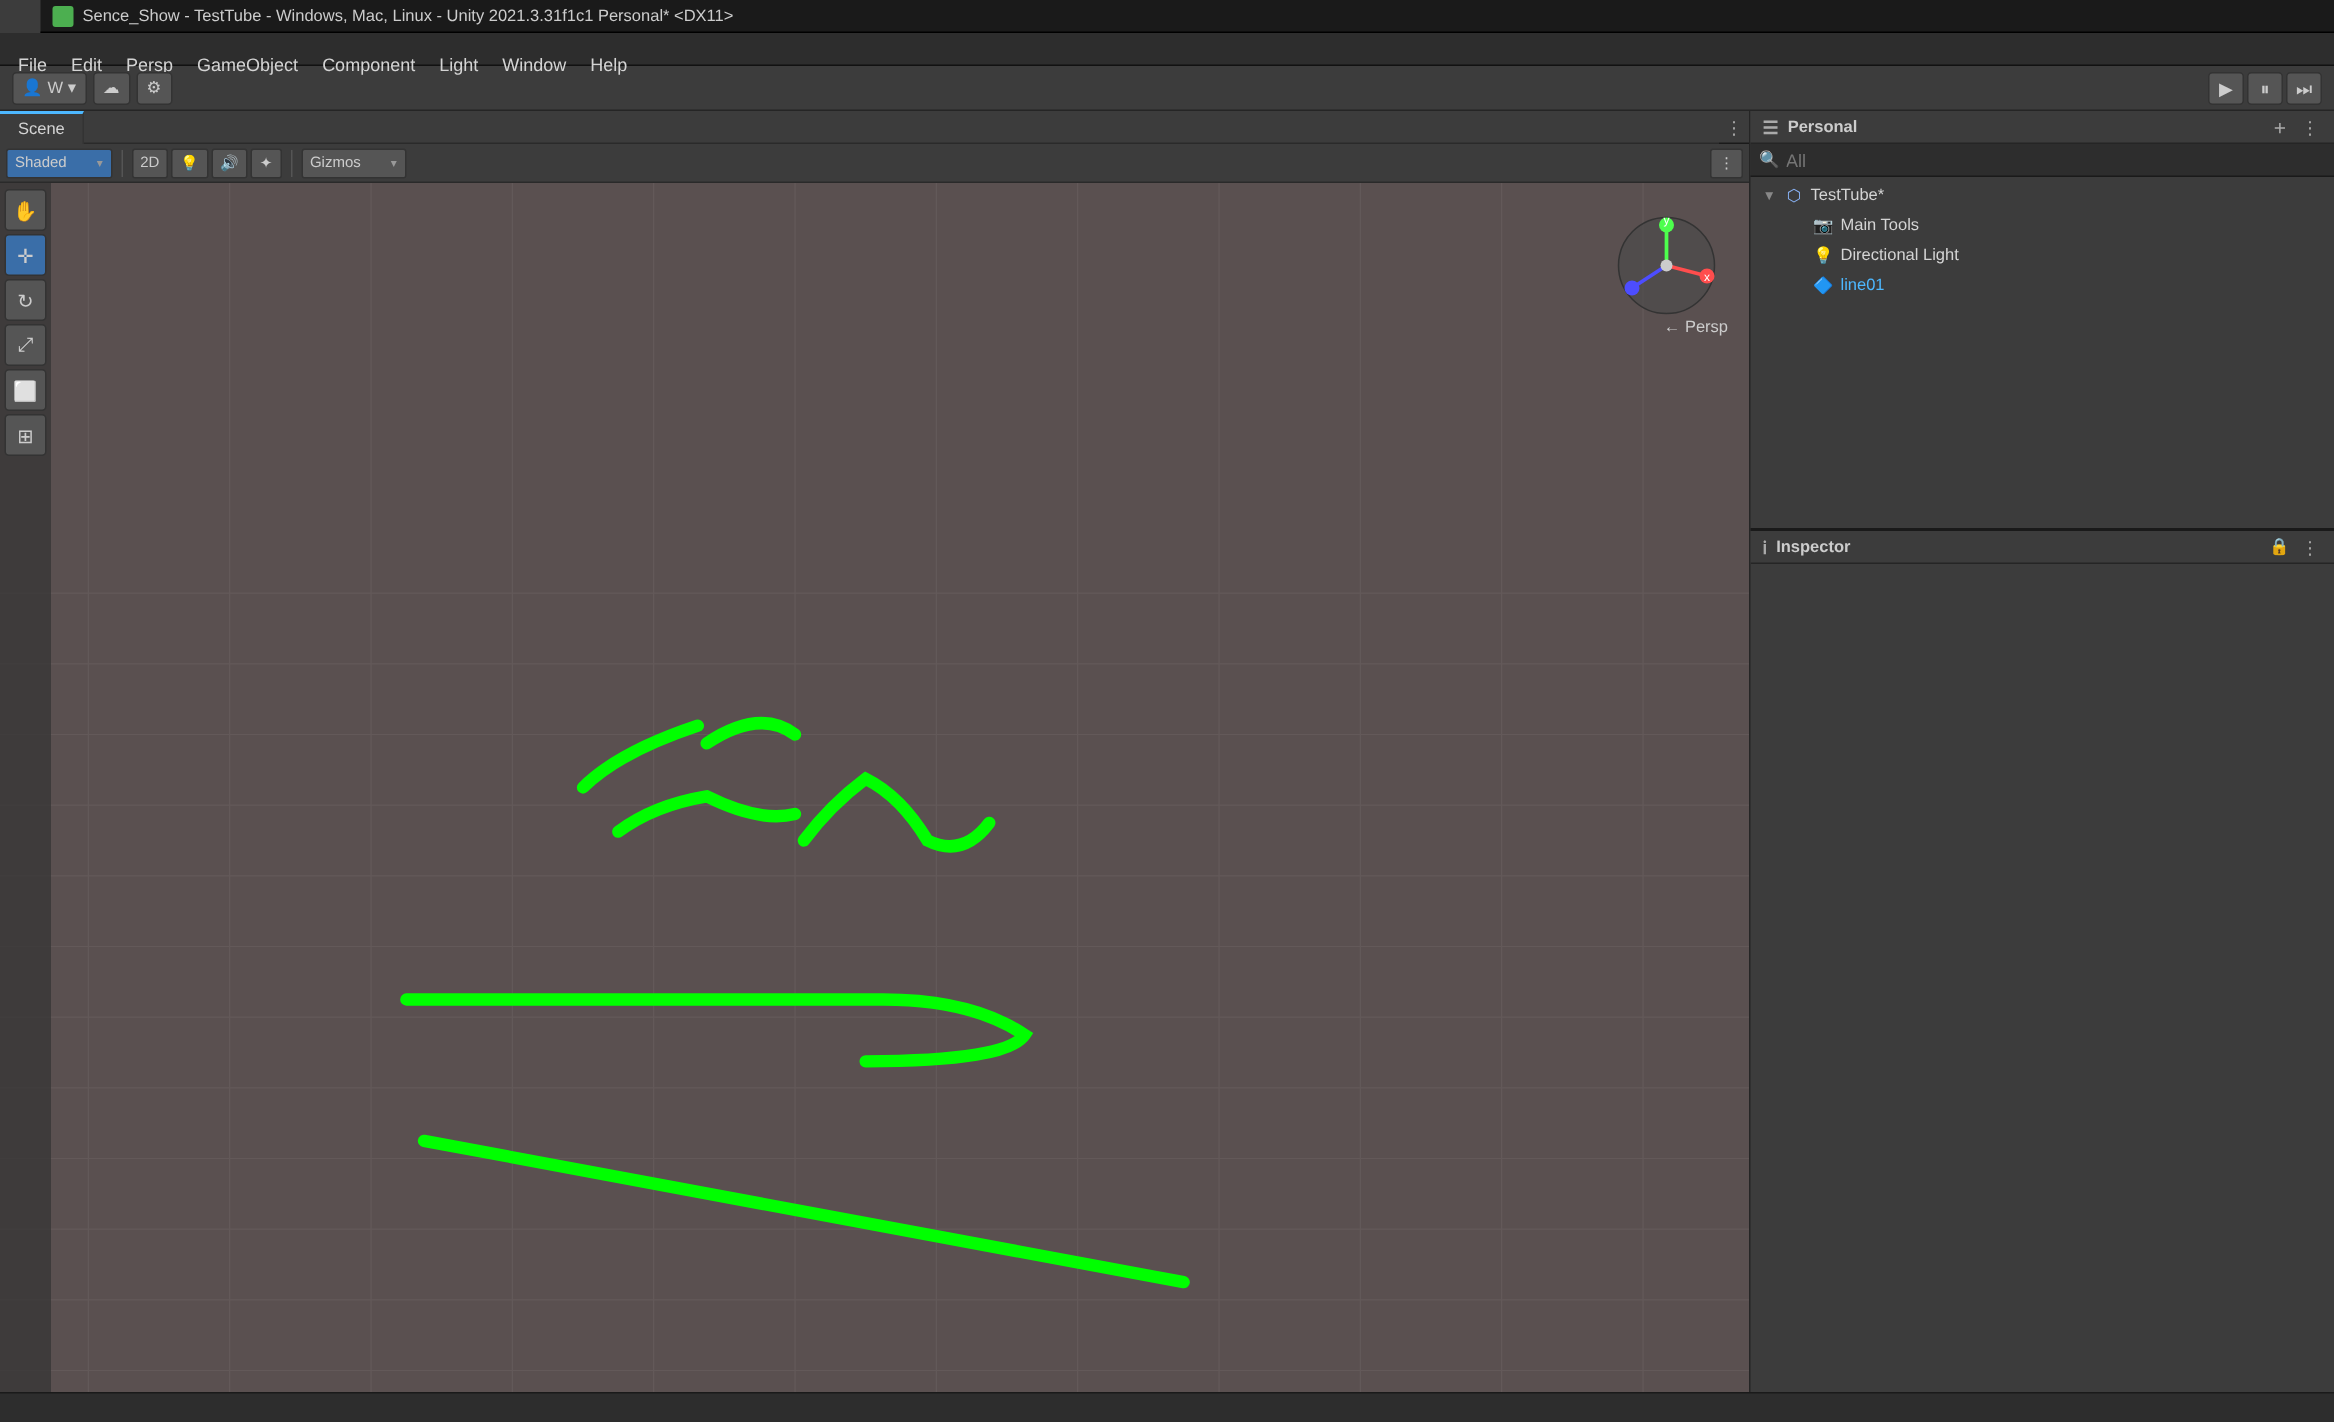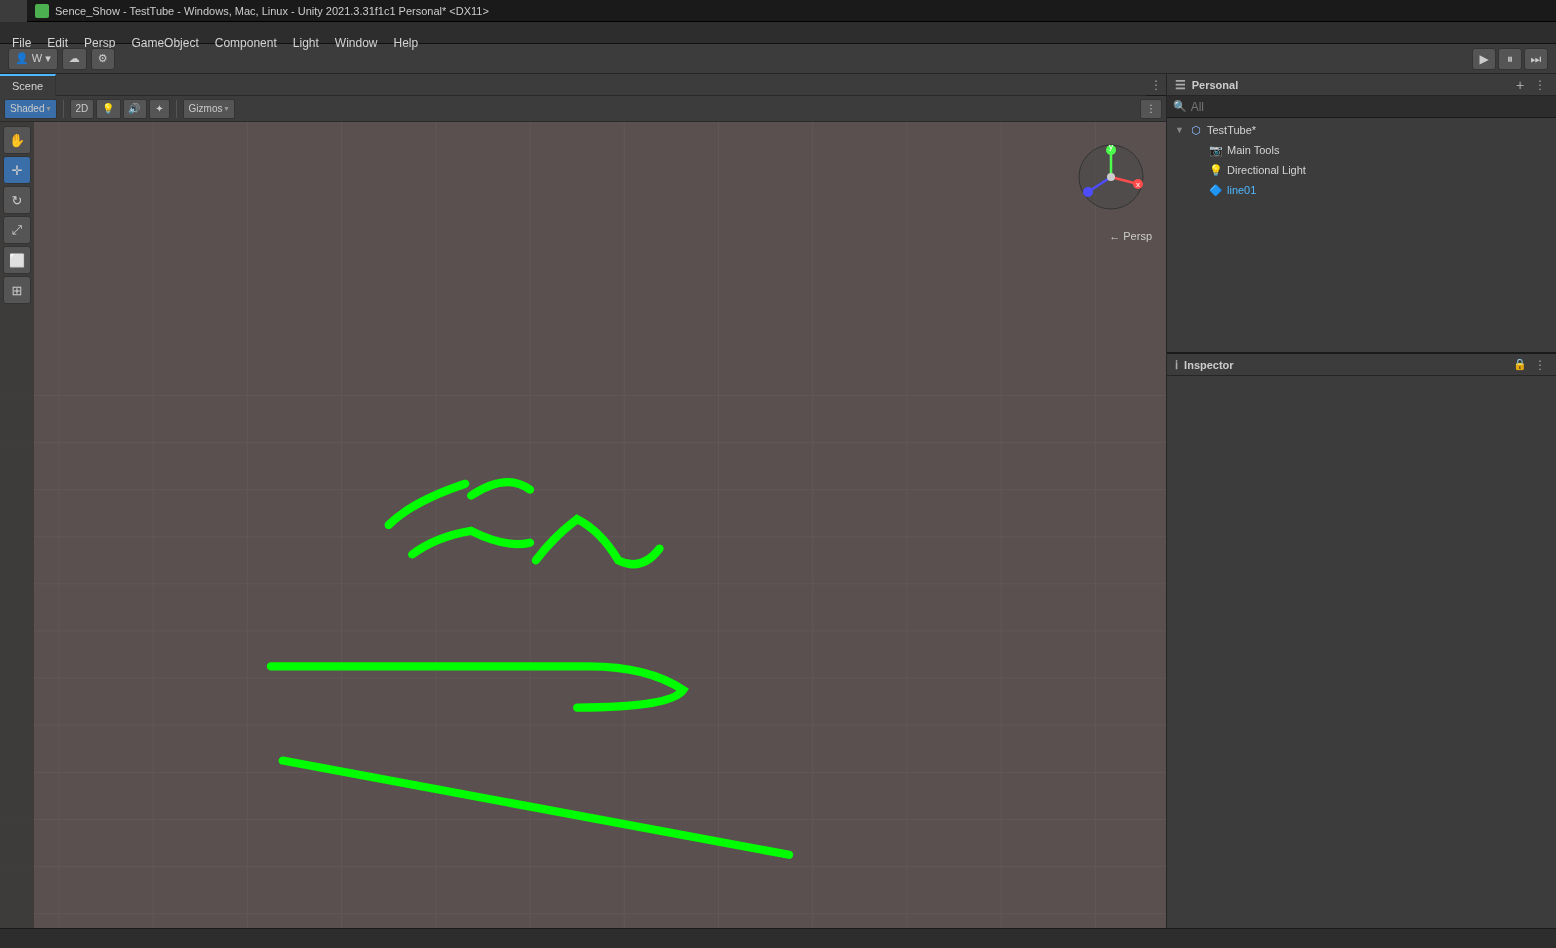--- a/index.html
+++ b/index.html
@@ -139,21 +139,21 @@
       height: 20px;
       padding: 0 5px;
       background: #555;
       border: 1px solid #333;
       border-radius: 2px;
       color: #ccc;
       font-size: 10px;
       cursor: pointer;
       display: flex;
       align-items: center;
-      gap: 2px;
+      gap: 20px;
     }
     .scene-tool-btn.active { background: #3a6ea8; }
 
     #scene-viewport {
       flex: 1;
       position: relative;
       overflow: hidden;
       background: #5a5050;
     }
 
@@ -162,21 +162,21 @@
       position: absolute;
       top: 20px;
       right: 20px;
       width: 70px;
       height: 70px;
     }
 
     
     #persp-label {
       position: absolute;
-      top: 108px;
+      top: 90px;
       right: 14px;
       font-size: 11px;
       color: #ccc;
     }
 
     
     #tool-sidebar {
       position: absolute;
       left: 0;
       top: 0;

